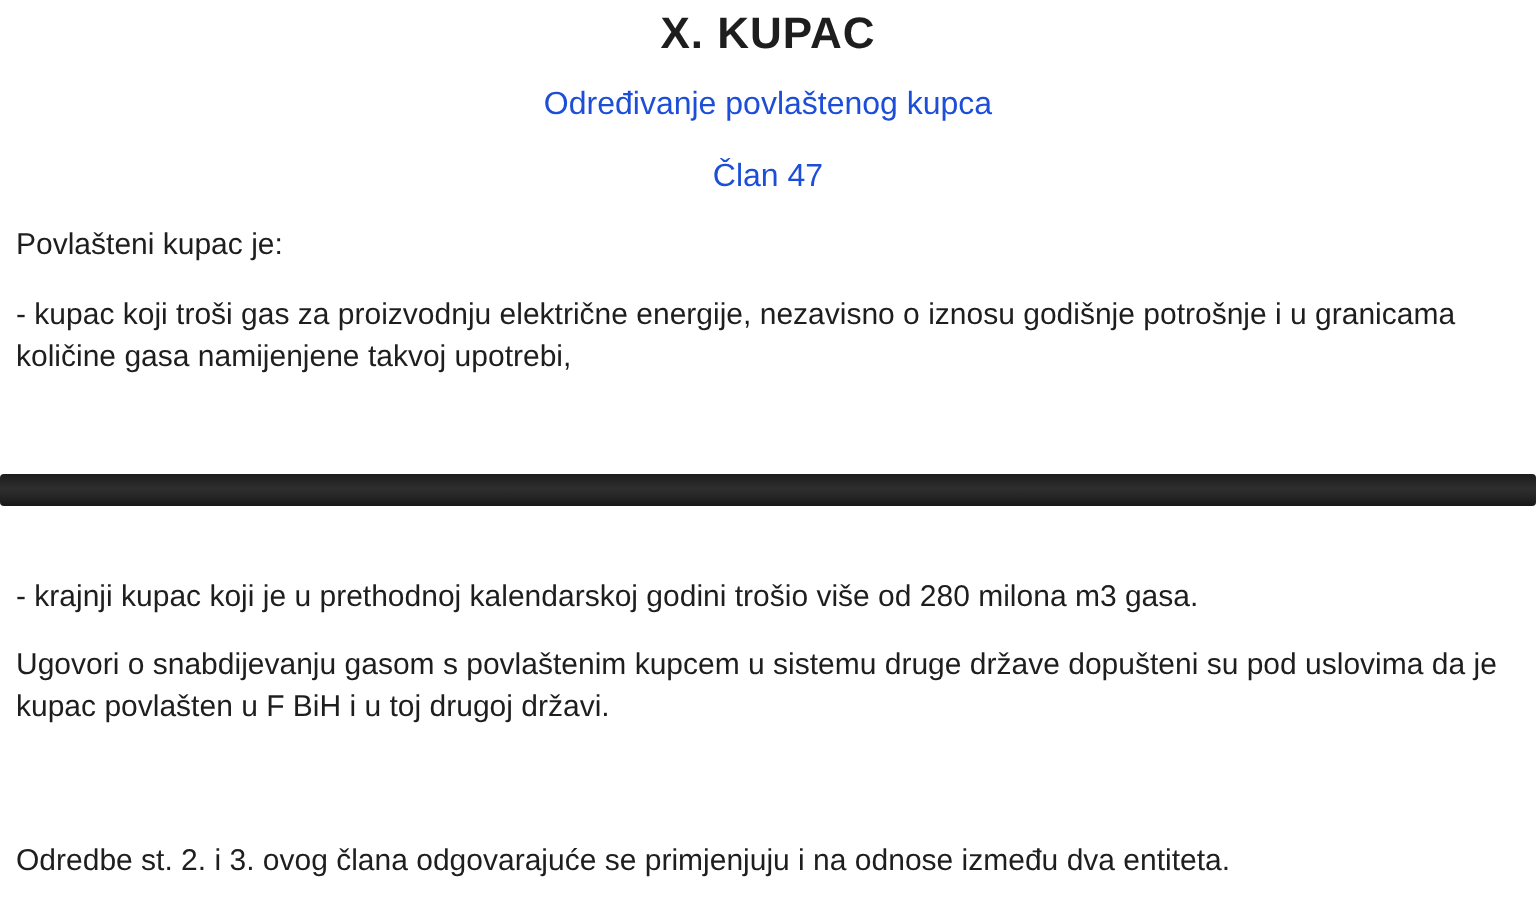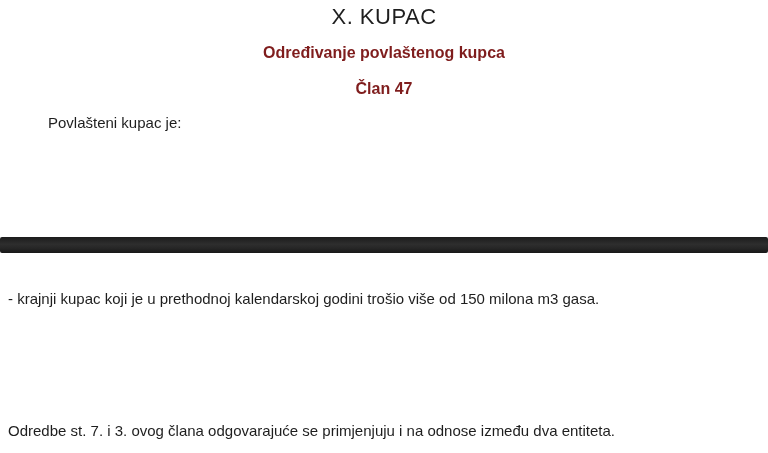--- a/index.html
+++ b/index.html
@@ -17,48 +17,48 @@
     height: 453px;
     background: #ffffff;
   }
   .doc-title {
     position: absolute;
     top: 4px;
     left: 0;
     width: 100%;
     text-align: center;
     font-size: 22px;
-    font-weight: 400;
+    font-weight: 700;
     line-height: 26px;
     color: #1e1e1e;
     letter-spacing: 0.5px;
   }
   .doc-subheading {
     position: absolute;
     left: 0;
     width: 100%;
     text-align: center;
     font-size: 16px;
-    font-weight: 700;
+    font-weight: 400;
     line-height: 19px;
-    color: #7f1d1d;
+    color: #1d4ed8;
   }
   .sub-1 { top: 43px; }
   .sub-2 { top: 79px; }
   .para {
     position: absolute;
     left: 8px;
     right: 10px;
     font-size: 15px;
     font-weight: 400;
     line-height: 21px;
     color: #1e1e1e;
     text-align: left;
   }
-  .p-intro { top: 112px; margin-left: 40px; }
+  .p-intro { top: 112px; }
   .p-1 { top: 147px; }
   .p-2 { top: 288px; }
   .p-3 { top: 322px; }
   .p-4 { top: 371px; }
   .p-5 { top: 420px; }
   .divider-bar {
     position: absolute;
     top: 237px;
     left: 0;
     width: 768px;
@@ -73,22 +73,24 @@
 <div class="page">
 
   <div class="doc-title">X. KUPAC</div>
 
   <div class="doc-subheading sub-1">Određivanje povlaštenog kupca</div>
 
   <div class="doc-subheading sub-2">Član 47</div>
 
   <p class="para p-intro">Povlašteni kupac je:</p>
 
+  <p class="para p-1">- kupac koji troši gas za proizvodnju električne energije, nezavisno o iznosu godišnje potrošnje i u granicama količine gasa namijenjene takvoj upotrebi,</p>
 
   <div class="divider-bar"></div>
 
-  <p class="para p-2">- krajnji kupac koji je u prethodnoj kalendarskoj godini trošio više od 150 milona m3 gasa.</p>
+  <p class="para p-2">- krajnji kupac koji je u prethodnoj kalendarskoj godini trošio više od 280 milona m3 gasa.</p>
+
+  <p class="para p-3">Ugovori o snabdijevanju gasom s povlaštenim kupcem u sistemu druge države dopušteni su pod uslovima da je kupac povlašten u F BiH i u toj drugoj državi.</p>
 
 
-
-  <p class="para p-5">Odredbe st. 7. i 3. ovog člana odgovarajuće se primjenjuju i na odnose između dva entiteta.</p>
+  <p class="para p-5">Odredbe st. 2. i 3. ovog člana odgovarajuće se primjenjuju i na odnose između dva entiteta.</p>
 
 </div>
 
 </body></html>

